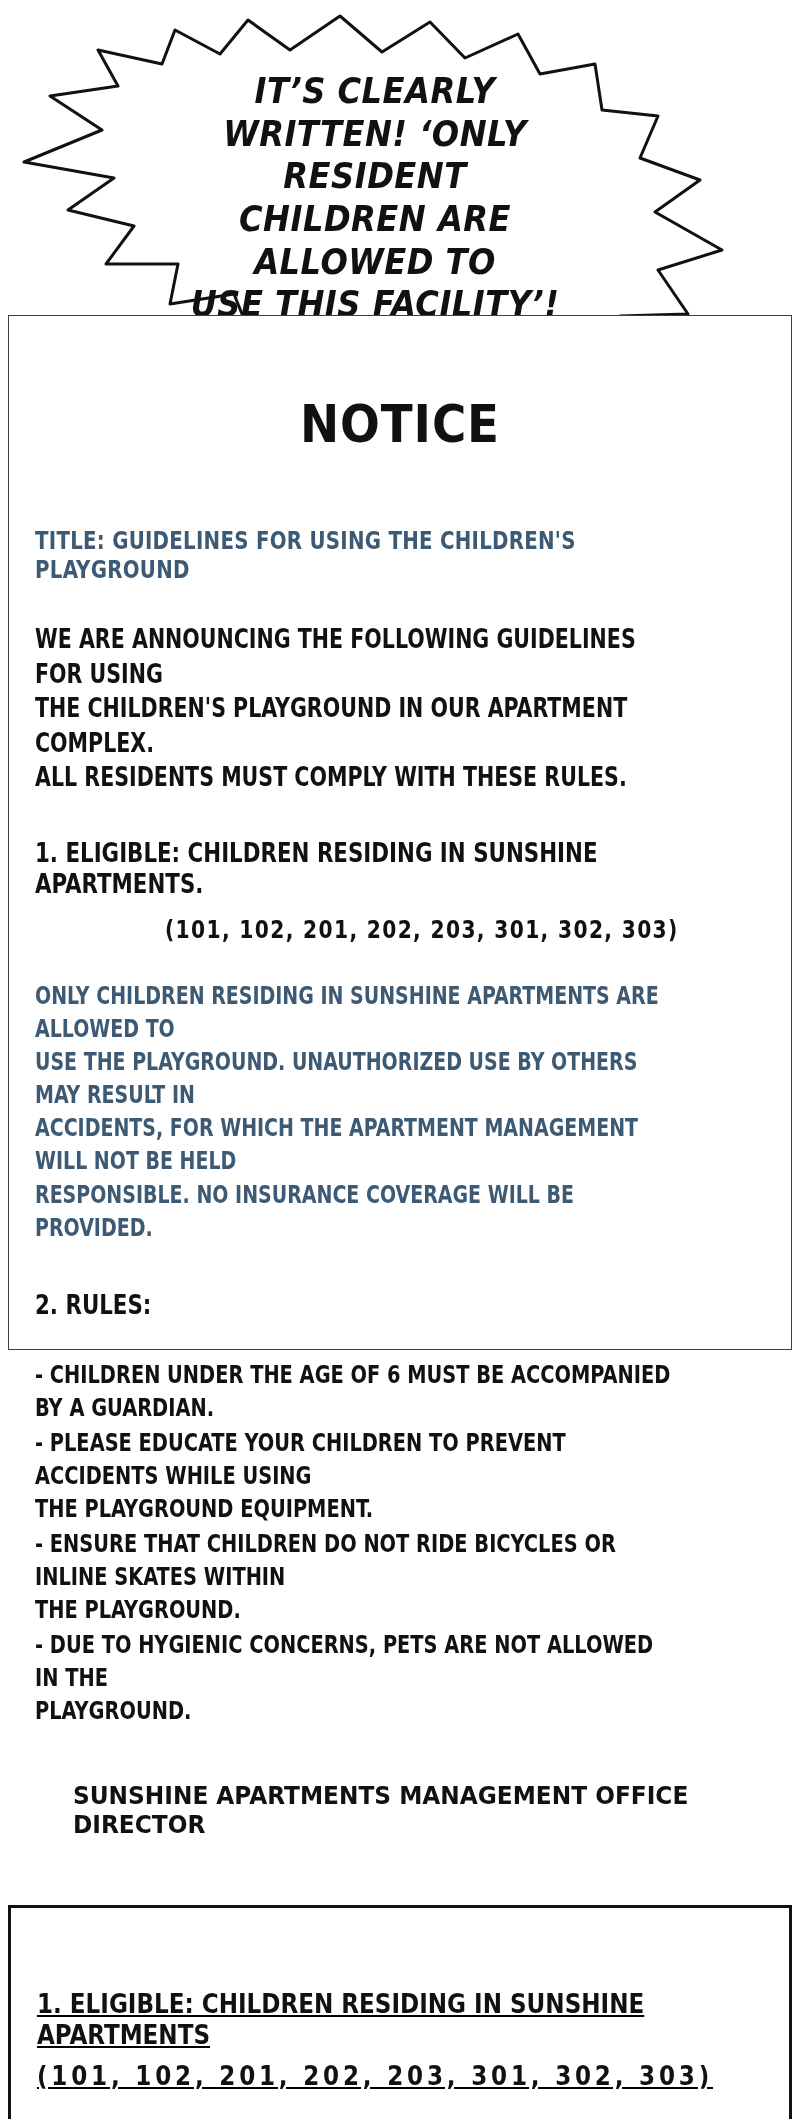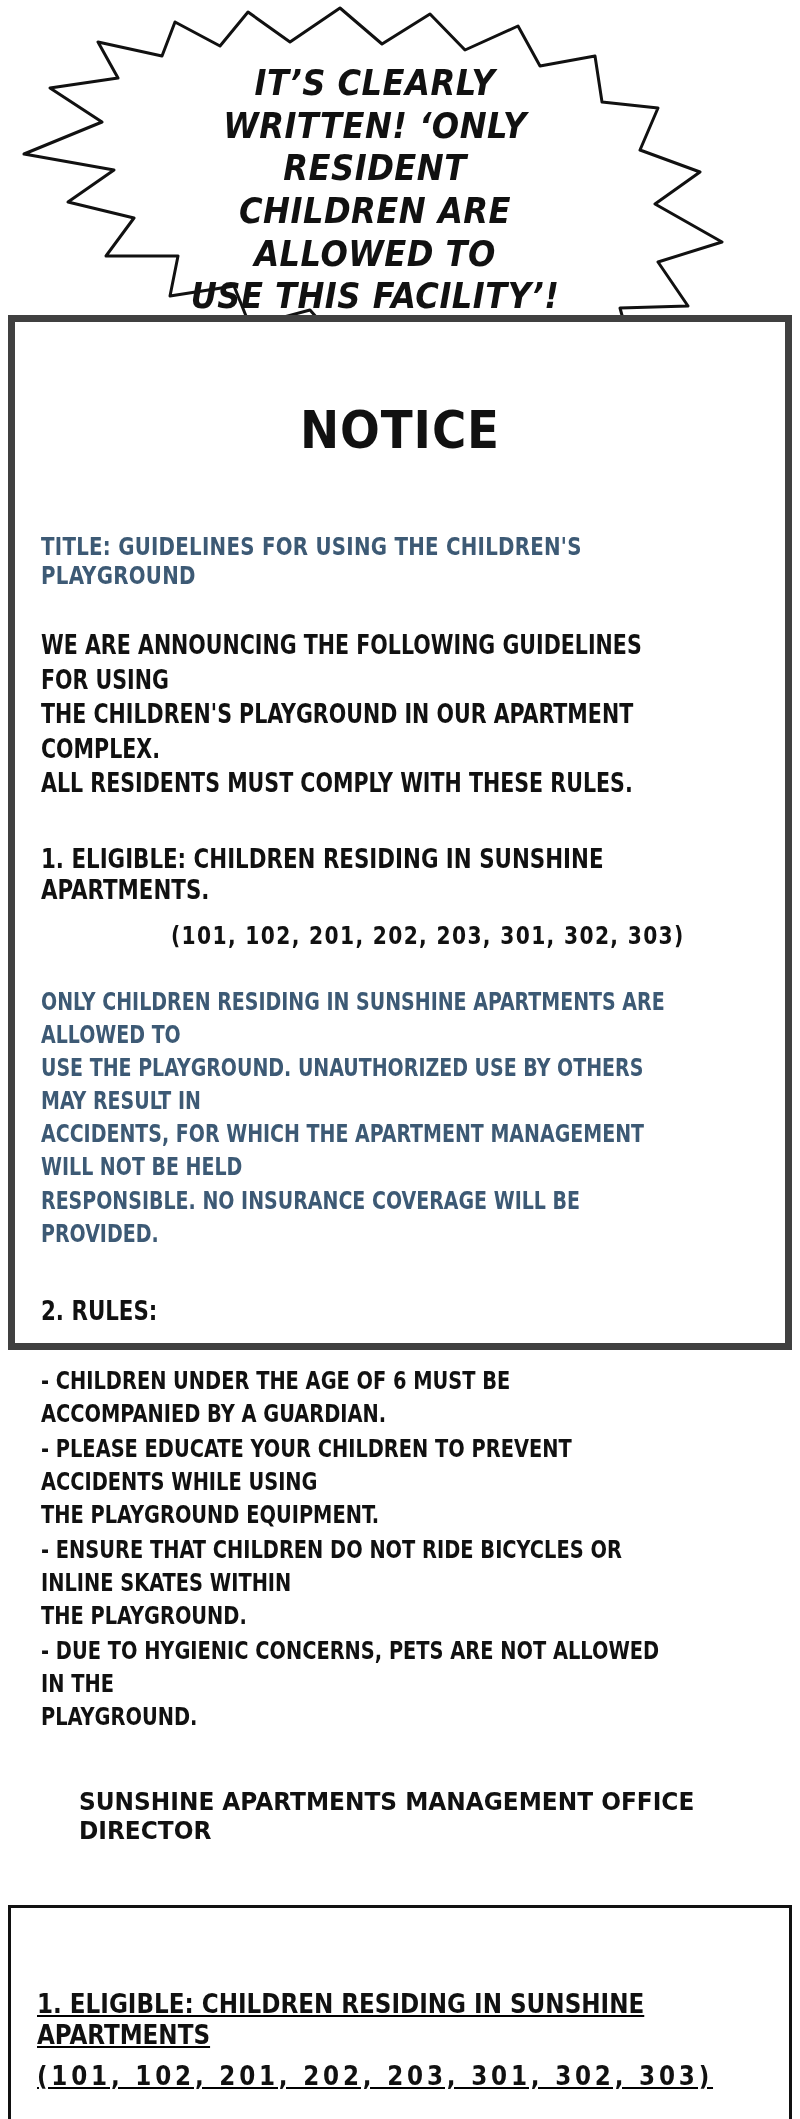--- a/index.html
+++ b/index.html
@@ -12,21 +12,21 @@
     height: 2119px;
     position: relative;
     font-family: "DejaVu Sans Condensed", "Liberation Sans Narrow", "Liberation Sans", sans-serif;
     overflow: hidden;
   }
 
   
   #speech-bubble {
     position: absolute;
     left: 10px;
-    top: 4px;
+    top: 12px;
     width: 730px;
     height: 360px;
   }
   #speech-bubble svg {
     position: absolute;
     left: 0;
     top: 0;
     width: 730px;
     height: 360px;
   }
@@ -48,21 +48,21 @@
     transform-origin: 50% 0;
   }
 
   
   #notice-panel {
     position: absolute;
     left: 8px;
     top: 315px;
     width: 784px;
     height: 1035px;
-    border: 7px solid #404040;
+    border: 1px solid #404040;
     background: #fff;
     box-sizing: border-box;
   }
   #notice-inner {
     padding: 0 26px;
   }
   #notice-title {
     text-align: center;
     font-family: "DejaVu Sans", "Liberation Sans", sans-serif;
     font-weight: 700;

